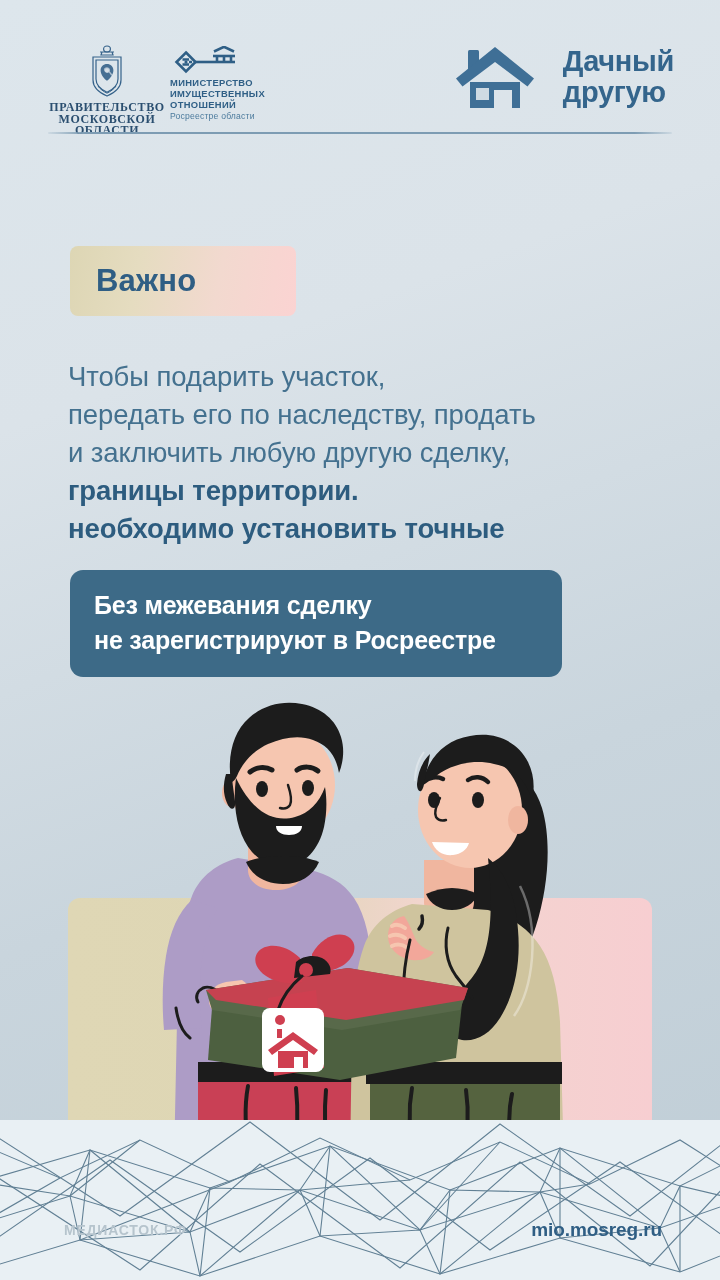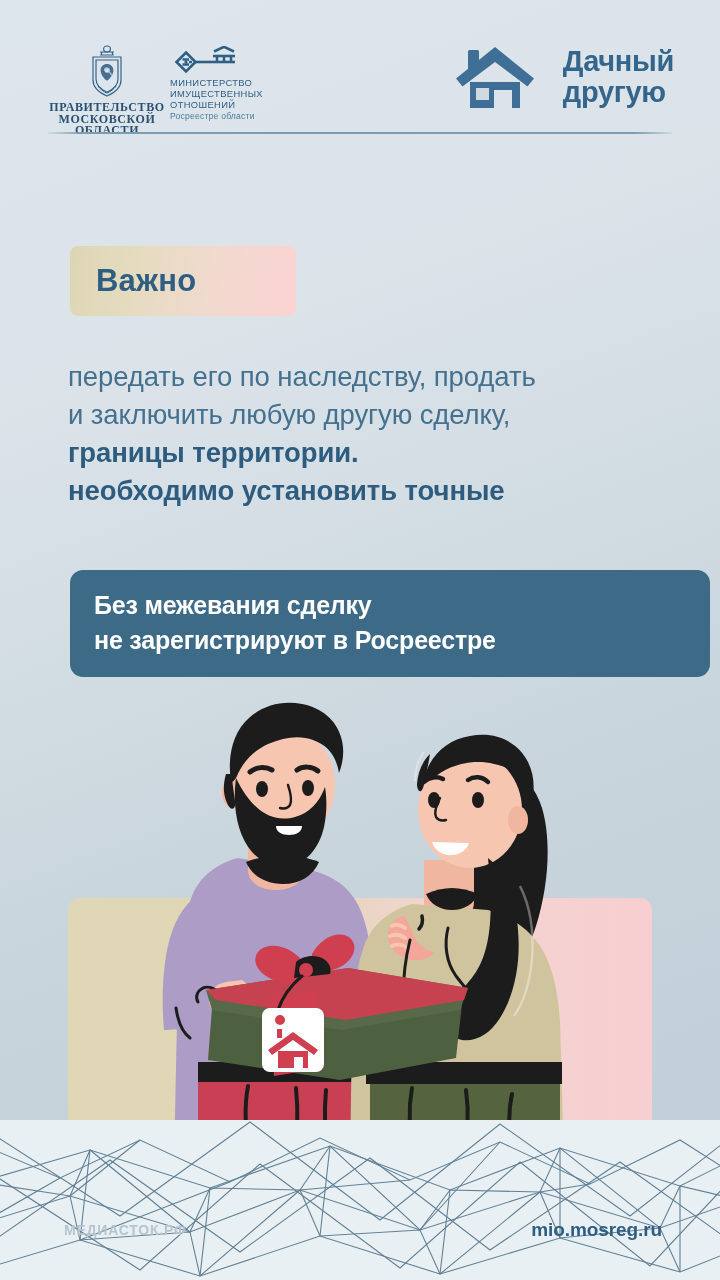--- a/index.html
+++ b/index.html
@@ -19,21 +19,21 @@
   .gov-crest{width:52px;height:58px;margin:0 auto 2px;display:block;}
   .gov-text{
     font-family:"Liberation Serif","DejaVu Serif",serif;
     font-size:12px;line-height:11.5px;letter-spacing:.6px;
     color:#2b4f70;font-weight:700;text-transform:uppercase;
   }
   .min-logo{position:absolute;left:170px;top:46px;width:160px;}
   .min-mark{width:125px;height:28px;display:block;margin-bottom:3px;}
   .min-l1,.min-l2,.min-l3{
     font-size:9.4px;line-height:11px;letter-spacing:.35px;
-    color:#2f5f86;font-weight:400;text-transform:uppercase;
+    color:#2f5f86;font-weight:700;text-transform:uppercase;
   }
   .min-sub{font-size:8.6px;line-height:11px;color:#4c7b9d;margin-top:1px;letter-spacing:.2px;}
   .brand{position:absolute;right:46px;top:44px;display:flex;align-items:center;gap:27px;}
   .brand-house{width:82px;height:66px;display:block;}
   .brand-name{color:#34658c;font-size:29px;font-weight:700;line-height:31px;letter-spacing:-.3px;}
   .rule{
     position:absolute;left:48px;top:132px;width:624px;height:2px;
     background:linear-gradient(90deg,rgba(120,155,180,.15),#7d9cb3 6%,#7d9cb3 94%,rgba(120,155,180,.15));
     border-radius:2px;
   }
@@ -44,21 +44,21 @@
     background:linear-gradient(100deg,#ddd6b4 0%,#e5dcc0 30%,#f2d9cf 65%,#fbd3d2 100%);
     box-sizing:border-box;
   }
   .badge span{font-size:31px;font-weight:700;color:#2f5e84;letter-spacing:.2px;}
   
   .copy{position:absolute;left:68px;top:358px;width:600px;}
   .copy p{margin:0;font-size:27.5px;line-height:38px;color:#44718f;letter-spacing:-.1px;}
   .copy p.strong{color:#2d5c7f;font-weight:700;}
   
   .callout{
-    position:absolute;left:70px;top:570px;width:640px;height:107px;
+    position:absolute;left:70px;top:570px;width:492px;height:107px;
     background:#3d6a87;border-radius:13px;box-sizing:border-box;
     padding:18px 0 0 24px;
   }
   .callout p{margin:0;color:#ffffff;font-size:25px;line-height:35px;font-weight:700;letter-spacing:-.2px;}
   
   .illo-wrap{position:absolute;left:0;top:690px;width:720px;height:480px;}
   .illo-panel{
     position:absolute;left:68px;top:208px;width:584px;height:264px;
     border-radius:12px;
     background:linear-gradient(90deg,#dfd7b5 0%,#ded6b4 33%,#f2d5cf 62%,#f7ced1 100%);
@@ -140,20 +140,21 @@
     </div>
 
     <div class="rule"></div>
   </div>
 
   <div class="badge">
     <span>Важно</span>
   </div>
 
   <div class="copy">
+    <p>Чтобы подарить участок,</p>
     <p>передать его по наследству, продать</p>
     <p>и заключить любую другую сделку,</p>
     <p class="strong">границы территории.</p>
     <p class="strong">необходимо установить точные</p>
   </div>
 
   <div class="callout">
     <p>Без межевания сделку</p>
     <p>не зарегистрируют в Росреестре</p>
   </div>

